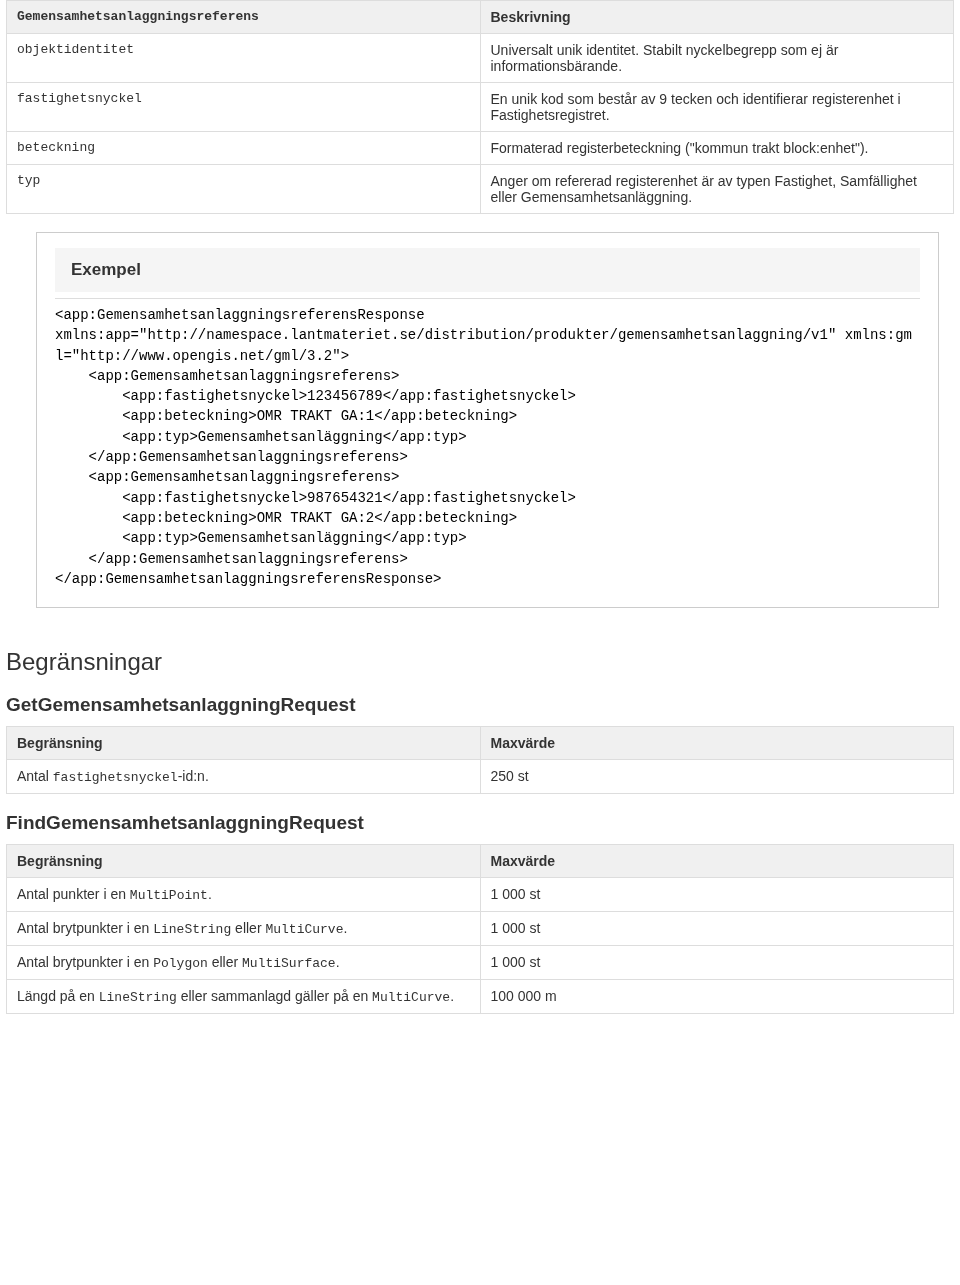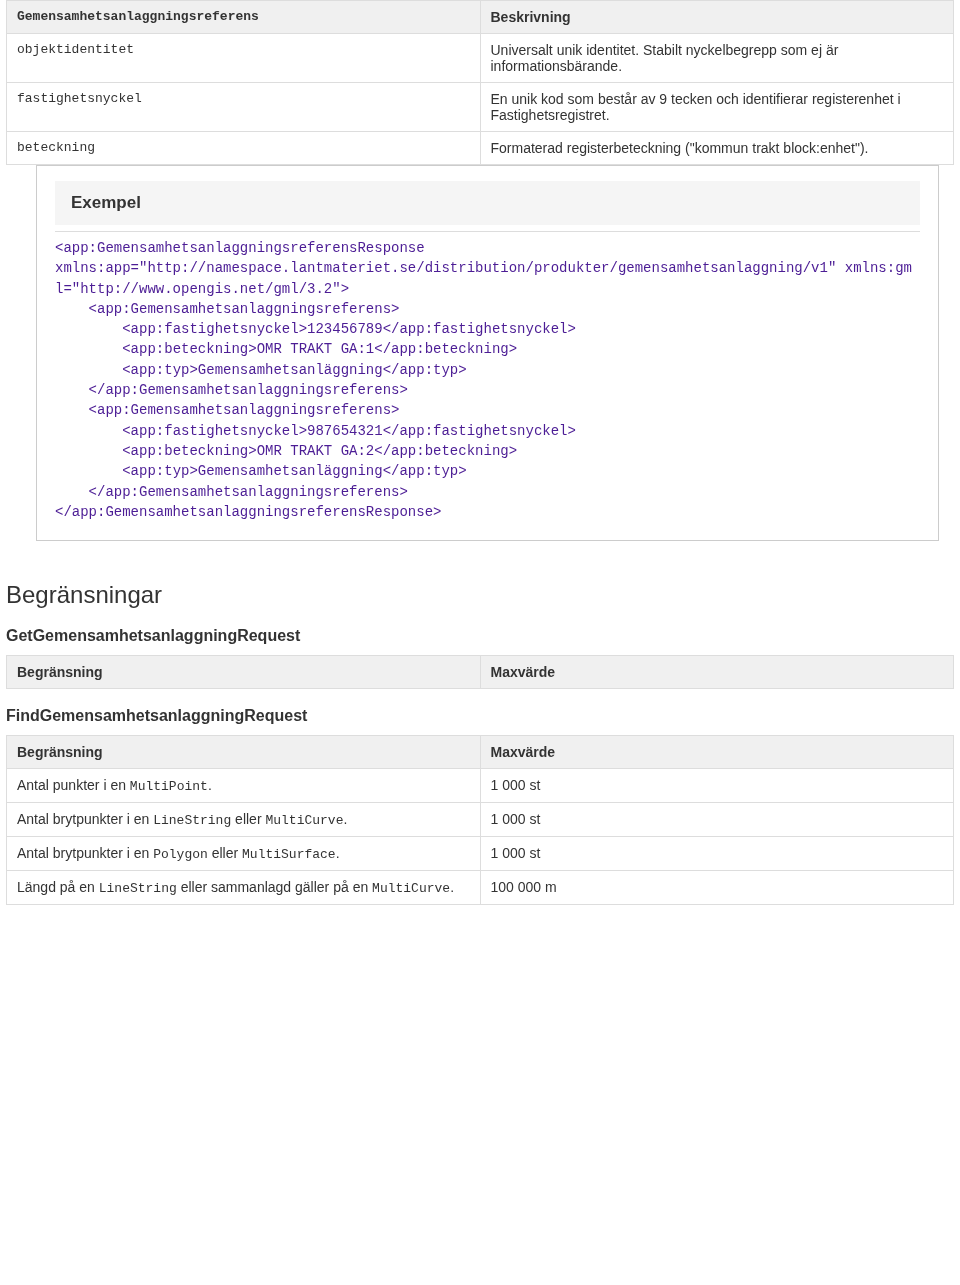--- a/index.html
+++ b/index.html
@@ -7,20 +7,21 @@
       font-family: Arial, Helvetica, sans-serif;
       font-size: 14px;
       color: #333;
       background: #fff;
       width: 960px;
       padding: 0;
     }
     table {
       width: 100%;
       border-collapse: collapse;
+      margin-bottom: 18px;
     }
     th, td {
       border: 1px solid #ddd;
       padding: 8px 10px;
       text-align: left;
       vertical-align: top;
     }
     th {
       background: #f0f0f0;
       font-weight: bold;
@@ -41,32 +42,32 @@
       font-size: 17px;
       padding: 12px 16px;
       margin-bottom: 6px;
       color: #333;
     }
     .example-code {
       border-top: 1px solid #ddd;
       padding-top: 6px;
       font-family: "Courier New", Courier, monospace;
       font-size: 14px;
-      color: #4c1d95;
+      color: #000000;
       white-space: pre-wrap;
       word-break: break-all;
       line-height: 1.45;
     }
     h2.section {
       font-size: 24px;
       font-weight: normal;
       margin: 40px 0 16px 0;
     }
     h3.sub {
-      font-size: 16px;
+      font-size: 19px;
       font-weight: bold;
       margin: 18px 0 10px 0;
     }
     p.intro {
       margin: 0 0 14px 0;
     }
     .limit-table th, .limit-table td {
       width: 50%;
     }
     .limit-cell code { font-size: 13px; }
@@ -89,20 +90,24 @@
         <td>Universalt unik identitet. Stabilt nyckelbegrepp som ej är informationsbärande.</td>
       </tr>
       <tr>
         <td class="mono">fastighetsnyckel</td>
         <td>En unik kod som består av 9 tecken och identifierar registerenhet i Fastighetsregistret.</td>
       </tr>
       <tr>
         <td class="mono">beteckning</td>
         <td>Formaterad registerbeteckning ("kommun trakt block:enhet").</td>
       </tr>
+      <tr>
+        <td class="mono">typ</td>
+        <td>Anger om refererad registerenhet är av typen Fastighet, Samfällighet eller Gemensamhetsanläggning.</td>
+      </tr>
     </tbody>
   </table>
 
   <div class="example-box">
     <div class="example-title">Exempel</div>
     <div class="example-code">&lt;app:GemensamhetsanlaggningsreferensResponse
 xmlns:app="http://namespace.lantmateriet.se/distribution/produkter/gemensamhetsanlaggning/v1" xmlns:gml="http://www.opengis.net/gml/3.2"&gt;
     &lt;app:Gemensamhetsanlaggningsreferens&gt;
         &lt;app:fastighetsnyckel&gt;123456789&lt;/app:fastighetsnyckel&gt;
         &lt;app:beteckning&gt;OMR TRAKT GA:1&lt;/app:beteckning&gt;
@@ -120,20 +125,26 @@
 
   <h3 class="sub">GetGemensamhetsanlaggningRequest</h3>
   <table class="limit-table">
     <thead>
       <tr>
         <th>Begränsning</th>
         <th>Maxvärde</th>
       </tr>
     </thead>
     <tbody>
+      <tr>
+        <td class="limit-cell">
+          <span>Antal </span><code>fastighetsnyckel</code><span>-id:n.</span>
+        </td>
+        <td>250 st</td>
+      </tr>
     </tbody>
   </table>
 
   <h3 class="sub">FindGemensamhetsanlaggningRequest</h3>
   <table class="limit-table">
     <thead>
       <tr>
         <th>Begränsning</th>
         <th>Maxvärde</th>
       </tr>

